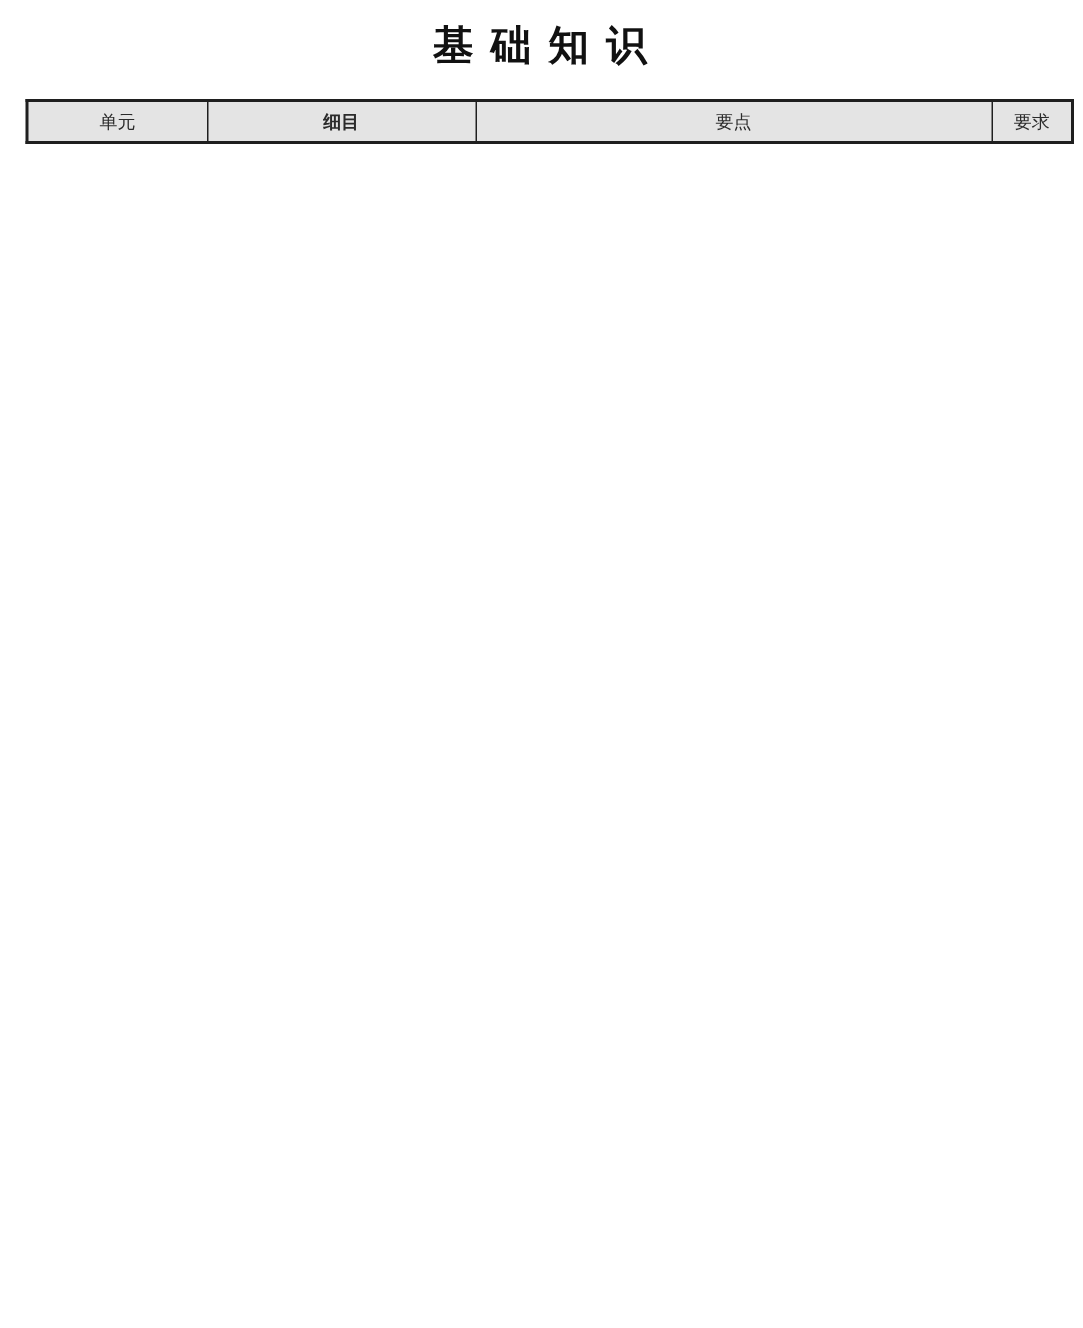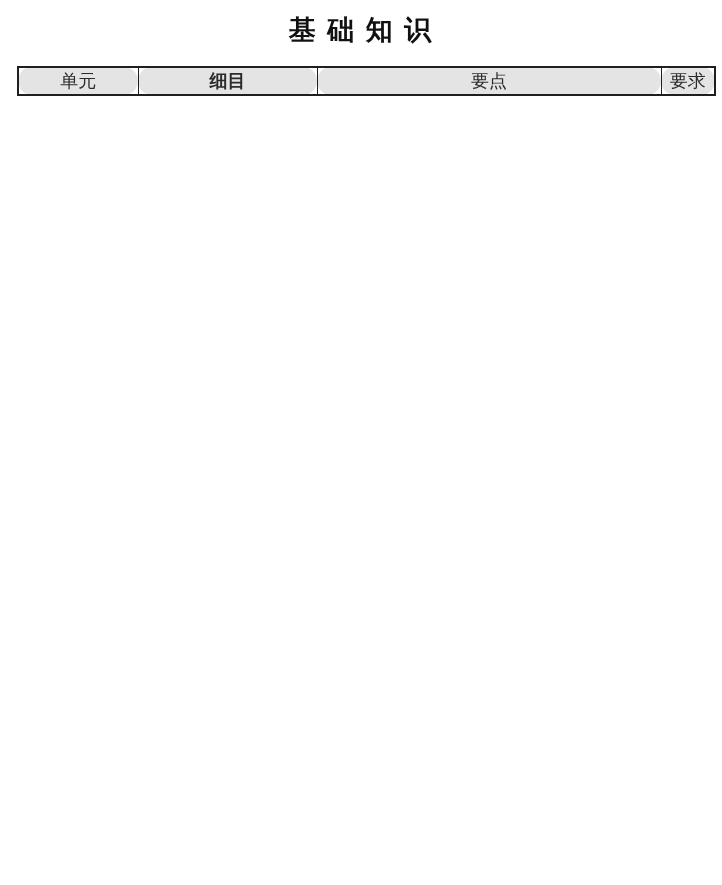--- a/index.html
+++ b/index.html
@@ -1,21 +1,21 @@
 <!DOCTYPE html>
 <html style="--header-bg: #e4e4e4; --border: #1f1f1f; --text: #2b2b2b; --special: #8d4a43;"><head>
 <meta charset="utf-8">
 <style>
   :root {
     --header-bg: #e4e4e4;
     --border: #1f1f1f;
     --text: #2b2b2b;
     --special: #8d4a43;
   }
-  * { box-sizing: border-box; margin: 0; padding: 0; border-radius: 28px; }
+  * { box-sizing: border-box; margin: 0; padding: 0; }
   html, body {
     width: 722px;
     background: #ffffff;
     font-family: "Liberation Sans", "DejaVu Sans", sans-serif;
     color: var(--text);
   }
   .page {
     width: 722px;
     min-height: 885px;
     background: #ffffff;
@@ -41,21 +41,21 @@
   table.syllabus {
     border: 2px solid var(--border);
   }
   th.col0 { width: 120px; }
   th.col1 { width: 179px; font-weight: bold; }
   th.col2 { width: 344px; }
   th.col3 { width: 54px; margin-top: 21px; }
   thead th {
     background: var(--header-bg);
     font-weight: normal;
-    font-size: 18px;
+    font-size: 12px;
     height: 28px;
     text-align: center;
     color: var(--text);
   }
 </style>
 </head>
 <body>
 
 <div class="page">
   <h1 class="title">基 础 知 识</h1>

